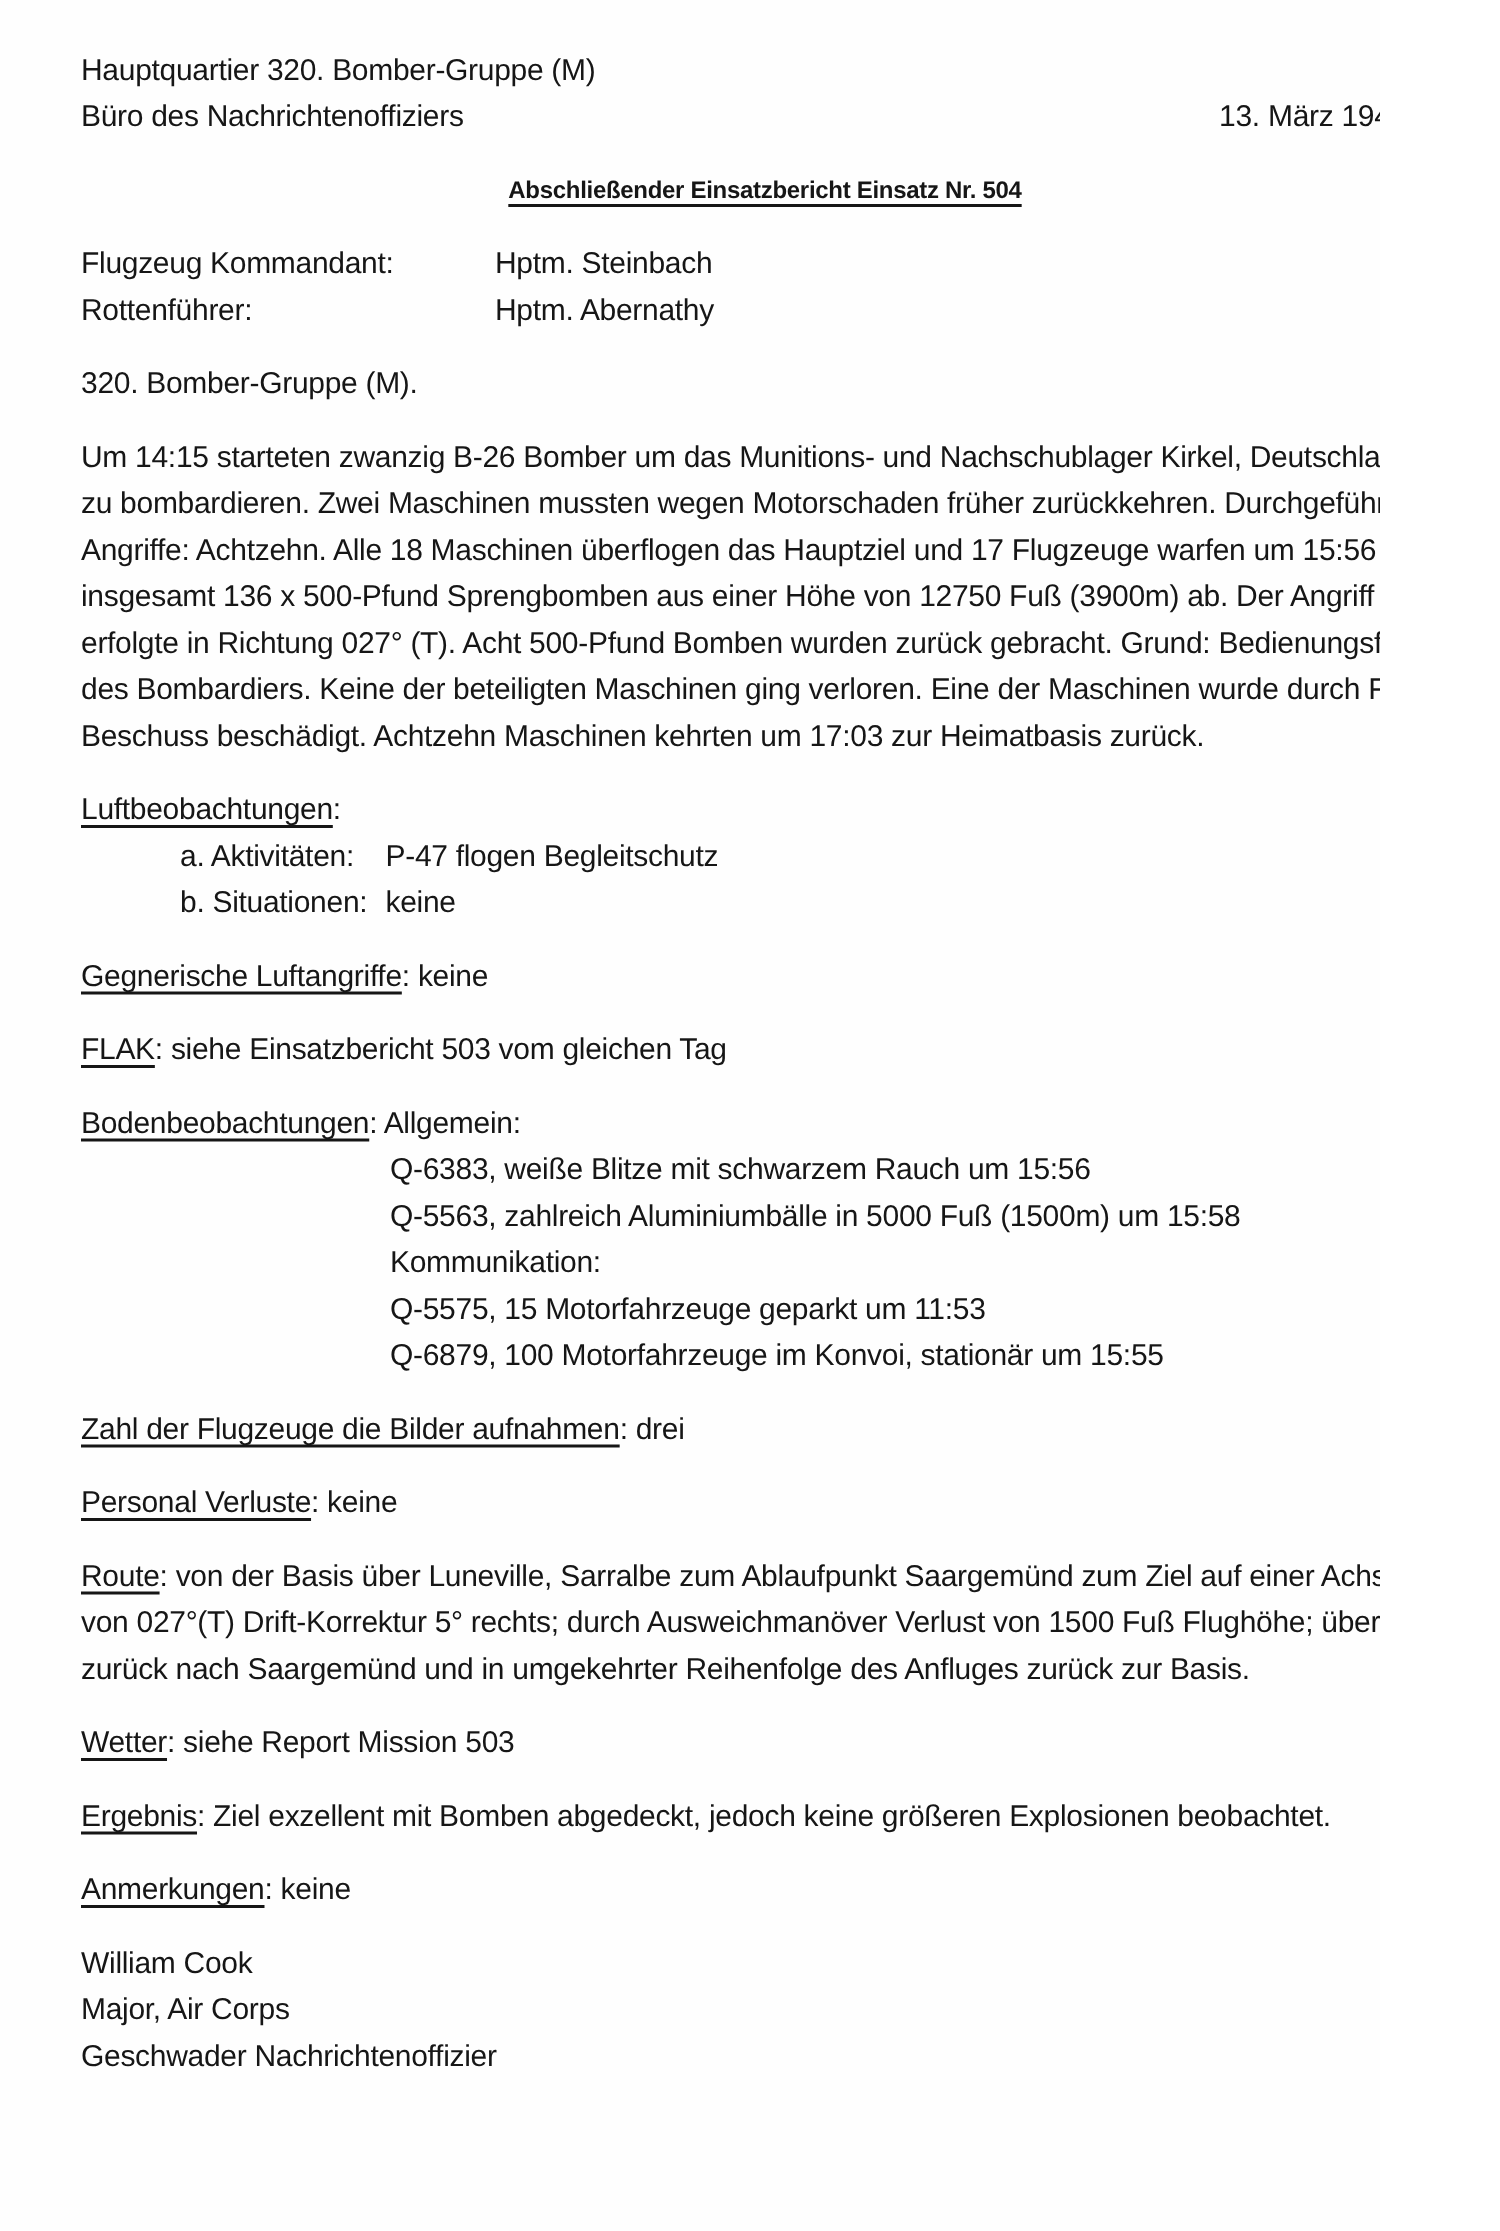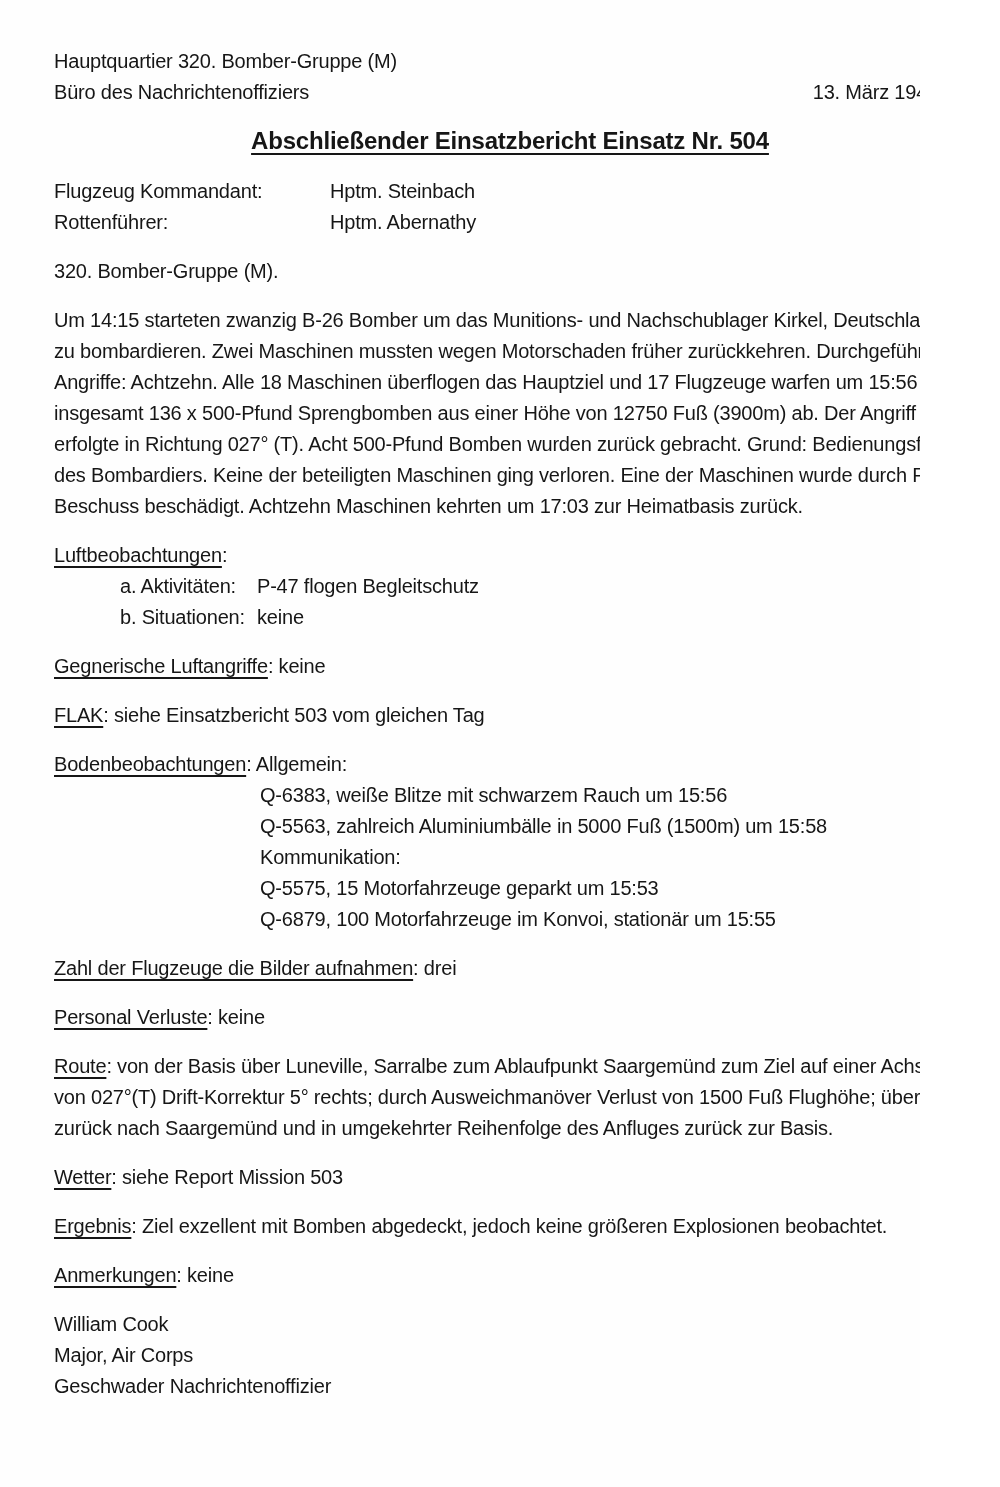--- a/index.html
+++ b/index.html
@@ -12,21 +12,21 @@
     height: 1487px;
     font-family: "Liberation Sans", "DejaVu Sans", sans-serif;
     font-stretch: 87.5%;
     color: #161616;
     -webkit-font-smoothing: antialiased;
   }
   .page {
     box-sizing: border-box;
     width: 920px;
     height: 1487px;
-    padding: 46px 34px 0 54px;
+    padding: 32px 34px 0 54px;
     background: #fefefe;
     overflow: hidden;
   }
   .doc {
     width: 912px;
     font-size: 20px;
     line-height: 31px;
     letter-spacing: -0.2px;
   }
   .line { white-space: pre-wrap; }
@@ -41,21 +41,21 @@
     justify-content: space-between;
     align-items: flex-start;
   }
   .hdr-date { padding-right: 28px; }
   .title-row {
     margin-top: 17px;
     text-align: center;
   }
   .title-row .t {
     font-weight: bold;
-    font-size: 24px;
+    font-size: 16px;
     text-decoration: underline;
     text-decoration-thickness: 2px;
     text-underline-offset: 4px;
   }
   .field-row { display: flex; }
   .field-row .f-label {
     width: 276px;
     flex: 0 0 276px;
   }
   .para { margin-top: 18px; }
@@ -112,21 +112,21 @@
     <div class="sect line"><span class="ul">Gegnerische Luftangriffe</span><span>: keine</span></div>
 
     <div class="sect line"><span class="ul">FLAK</span><span>: siehe Einsatzbericht 503 vom gleichen Tag</span></div>
 
     <div class="sect">
       <div class="line"><span class="ul">Bodenbeobachtungen</span><span>: Allgemein:</span></div>
       <div class="ground-items">
         <div class="line">Q-6383, weiße Blitze mit schwarzem Rauch um 15:56</div>
         <div class="line">Q-5563, zahlreich Aluminiumbälle in 5000 Fuß (1500m) um 15:58</div>
         <div class="line">Kommunikation:</div>
-        <div class="line">Q-5575, 15 Motorfahrzeuge geparkt um 15:53</div>
+        <div class="line">Q-5575, 15 Motorfahrzeuge geparkt um 11:53</div>
         <div class="line">Q-6879, 100 Motorfahrzeuge im Konvoi, stationär um 15:55</div>
       </div>
     </div>
 
     <div class="sect line"><span class="ul">Zahl der Flugzeuge die Bilder aufnahmen</span><span>: drei</span></div>
 
     <div class="sect line"><span class="ul">Personal Verluste</span><span>: keine</span></div>
 
     <div class="sect line"><span class="ul">Route</span><span>: von der Basis über Luneville, Sarralbe zum Ablaufpunkt Saargemünd zum Ziel auf einer Achse von 027°(T) Drift-Korrektur 5° rechts; durch Ausweichmanöver Verlust von 1500 Fuß Flughöhe; über links zurück nach Saargemünd und in umgekehrter Reihenfolge des Anfluges zurück zur Basis.</span></div>
 

